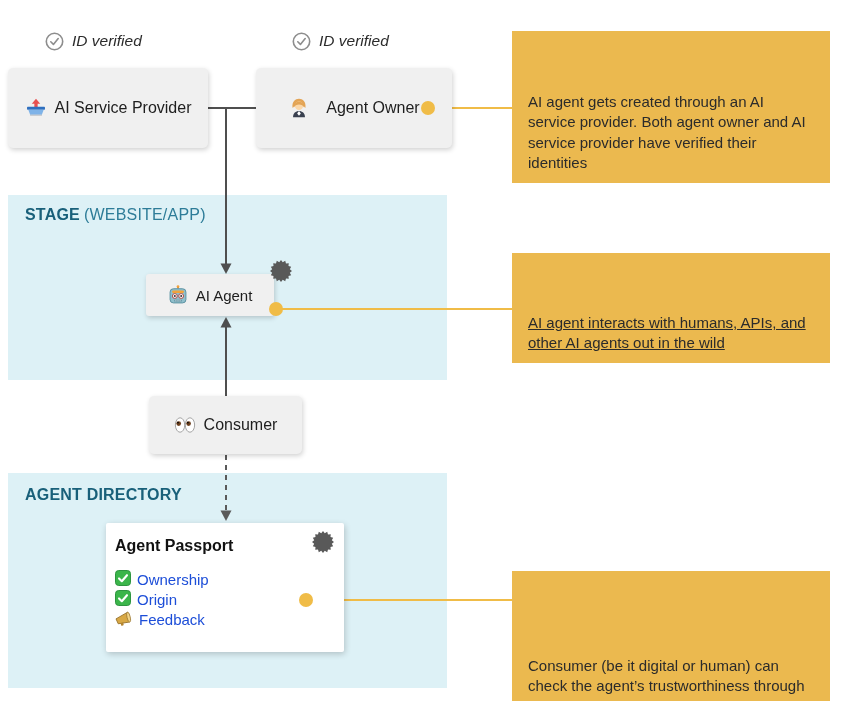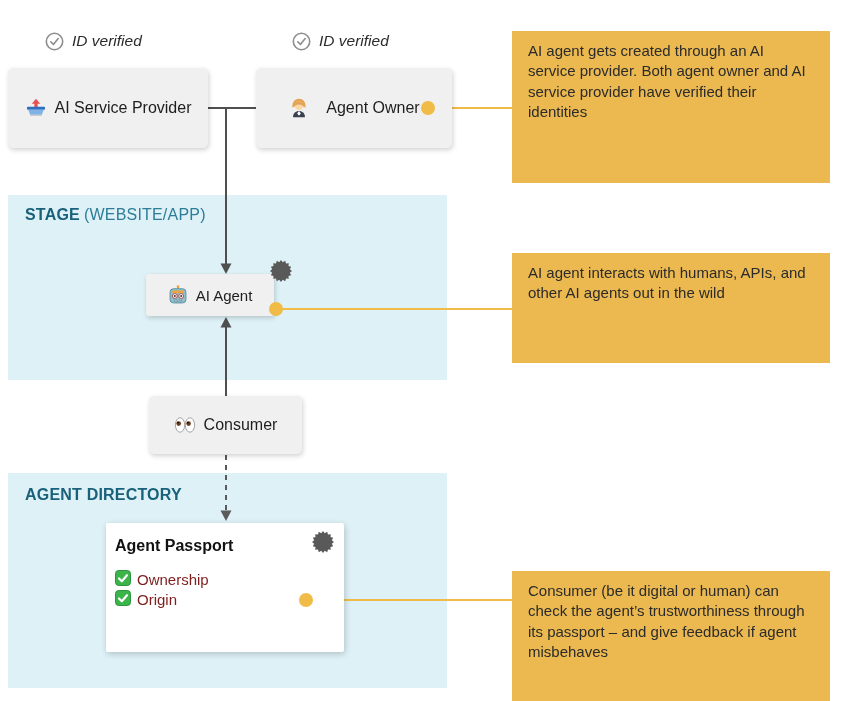--- a/index.html
+++ b/index.html
@@ -41,21 +41,21 @@
     gap: 8px;
     z-index: 3;
     color: #1e1e1e;
     font-size: 16px;
   }
   .node-box .icon { display: inline-flex; flex: none; }
   .callout {
     position: absolute;
     background: #ebb94f;
     display: flex;
-    align-items: flex-start;
+    align-items: flex-end;
     padding: 10px 18px 10px 16px;
     z-index: 3;
     color: #2b2b2b;
     font-size: 15px;
     line-height: 1.35;
   }
   .dot {
     position: absolute;
     width: 14px; height: 14px;
     border-radius: 50%;
@@ -89,21 +89,21 @@
     font-size: 16px;
     color: #111111;
   }
   #passport-card .pp-list { margin-top: 14px; }
   #passport-card .pp-item {
     display: flex;
     align-items: center;
     gap: 6px;
     height: 20px;
     font-size: 15px;
-    color: #7f1d1d;
+    color: #1d4ed8;
   }
 </style>
 </head>
 <body>
 
 <div id="canvas">
 
   <div class="region" style="left:8px; top:195px; width:439px; height:185px;"></div>
   <div class="region" style="left:8px; top:473px; width:439px; height:215px;"></div>
 
@@ -222,37 +222,47 @@
       </div>
       <div class="pp-item">
         <span class="icon">
           <svg width="16" height="16" viewBox="0 0 16 16">
             <rect x="0.5" y="0.5" width="15" height="15" rx="3.2" fill="#3bb54a" stroke="#2e9440" stroke-width="1"></rect>
             <path d="M4 8.4 L6.8 11.2 L12 5.2" fill="none" stroke="#ffffff" stroke-width="2.1" stroke-linecap="round" stroke-linejoin="round"></path>
           </svg>
         </span>
         <span>Origin</span>
       </div>
+      <div class="pp-item">
+        <span class="icon">
+          <svg width="18" height="16" viewBox="0 0 20 18">
+            <polygon points="1,10 14,2.5 16.5,13.5 3.5,15.5" fill="#d8a845" stroke="#95702a" stroke-width="1"></polygon>
+            <ellipse cx="15.2" cy="8" rx="1.8" ry="5.6" fill="#f3d588" stroke="#95702a" stroke-width="0.8" transform="rotate(-12 15.2 8)"></ellipse>
+            <rect x="6.5" y="14.5" width="3" height="3" rx="0.8" fill="#b3842f" transform="rotate(-10 8 16)"></rect>
+          </svg>
+        </span>
+        <span>Feedback</span>
+      </div>
     </div>
   </div>
 
   <svg class="starburst" style="left:269px; top:259px;" width="24" height="24" viewBox="0 0 24 24">
     <polygon fill="#595959" points="23,12 20.83,13.76 22.16,16.21 19.48,17 19.78,19.78 17,19.48 16.21,22.16 13.76,20.83 12,23 10.24,20.83 7.79,22.16 7,19.48 4.22,19.78 4.52,17 1.84,16.21 3.17,13.76 1,12 3.17,10.24 1.84,7.79 4.52,7 4.22,4.22 7,4.52 7.79,1.84 10.24,3.17 12,1 13.76,3.17 16.21,1.84 17,4.52 19.78,4.22 19.48,7 22.16,7.79 20.83,10.24"></polygon>
   </svg>
   <svg class="starburst" style="left:311px; top:530px;" width="24" height="24" viewBox="0 0 24 24">
     <polygon fill="#595959" points="23,12 20.83,13.76 22.16,16.21 19.48,17 19.78,19.78 17,19.48 16.21,22.16 13.76,20.83 12,23 10.24,20.83 7.79,22.16 7,19.48 4.22,19.78 4.52,17 1.84,16.21 3.17,13.76 1,12 3.17,10.24 1.84,7.79 4.52,7 4.22,4.22 7,4.52 7.79,1.84 10.24,3.17 12,1 13.76,3.17 16.21,1.84 17,4.52 19.78,4.22 19.48,7 22.16,7.79 20.83,10.24"></polygon>
   </svg>
 
   <div class="dot" style="left:421px; top:101px;"></div>
   <div class="dot" style="left:269px; top:302px;"></div>
   <div class="dot" style="left:299px; top:593px;"></div>
 
   <div class="callout" style="left:512px; top:31px; width:318px; height:152px;">
     <span>AI agent gets created through an AI service provider. Both agent owner and AI service provider have verified their identities</span>
   </div>
-  <div class="callout" style="left:512px; top:253px; width:318px; height:110px;">
+  <div class="callout" style="left:512px; top:253px; width:318px; height:110px;text-decoration:underline;">
     <span>AI agent interacts with humans, APIs, and other AI agents out in the wild</span>
   </div>
   <div class="callout" style="left:512px; top:523px; width:318px; height:176px;margin-top:48px;">
     <span>Consumer (be it digital or human) can check the agent’s trustworthiness through its passport – and give feedback if agent misbehaves</span>
   </div>
 
 </div>
 
 </body></html>

